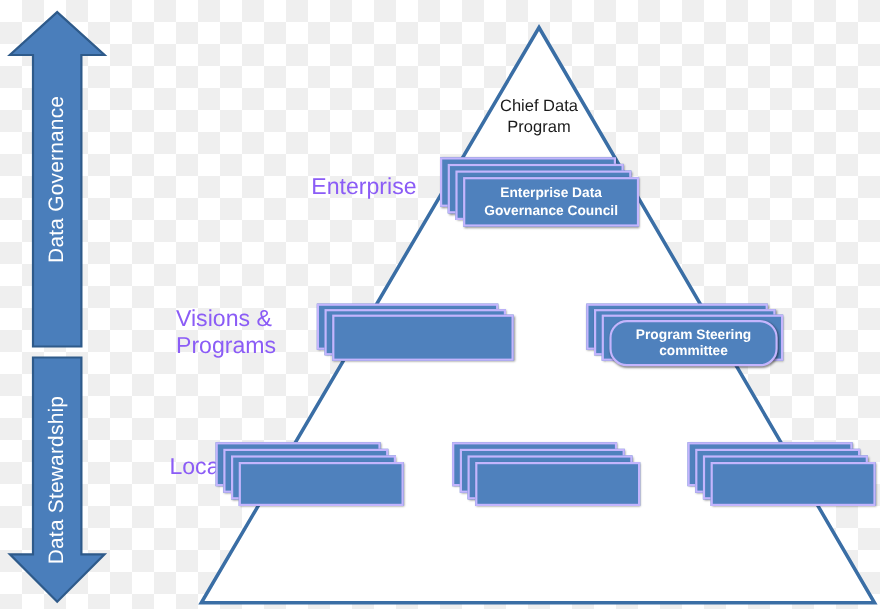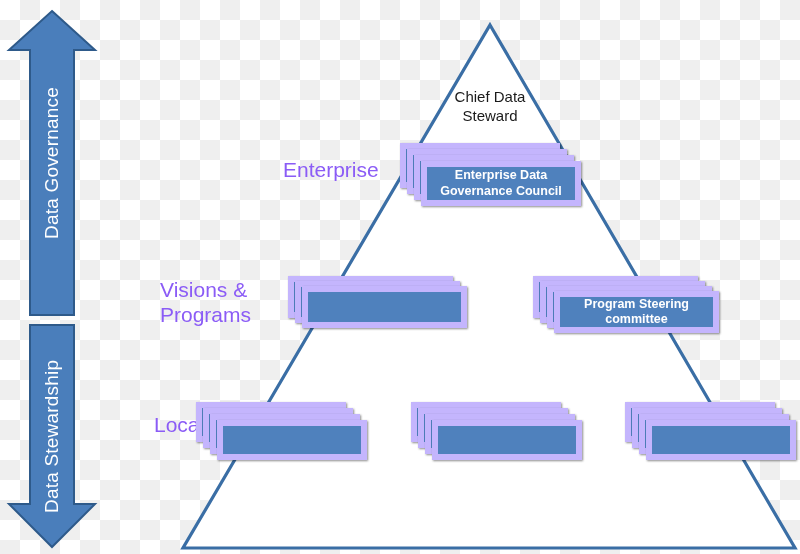--- a/index.html
+++ b/index.html
@@ -103,21 +103,21 @@
   }
 
   
   .card-stack {
     position: absolute;
   }
   .card {
     position: absolute;
     box-sizing: border-box;
     background: #4f81bd;
-    border: 6px solid #c4b5fd;
+    border: 2px solid #c4b5fd;
     box-shadow: 1px 1px 2px rgba(0,0,0,0.45);
   }
   .card-front {
     display: flex;
     align-items: center;
     justify-content: center;
     text-align: center;
     color: #ffffff;
     font-weight: bold;
     font-size: 12.5px;
@@ -148,41 +148,41 @@
     </svg>
     <div class="arrow-label">Data Stewardship</div>
   </div>
 
   <div class="tier-label" id="tier-label-enterprise">Enterprise</div>
   <div class="tier-label" id="tier-label-visions">Visions &amp;
 Programs</div>
   <div class="tier-label" id="tier-label-local">Local</div>
 
   <div class="steward-caption" id="caption-chief">Chief Data
-Steward</div>
+Program</div>
 
   <div class="card-stack" style="left:400px; top:143px; width:180px; height:68px;">
     <div class="card" style="left:0px;  top:0px;  width:160px; height:45px;"></div>
     <div class="card" style="left:7px;  top:6px;  width:160px; height:45px;"></div>
     <div class="card" style="left:14px; top:12px; width:160px; height:45px;"></div>
     <div class="card card-front" style="left:21px; top:18px; width:160px; height:45px;">Enterprise Data
 Governance Council</div>
   </div>
 
   <div class="card-stack" style="left:288px; top:276px; width:190px; height:64px;">
     <div class="card" style="left:0px;  top:0px;  width:165px; height:42px;"></div>
     <div class="card" style="left:7px;  top:5px;  width:165px; height:42px;"></div>
     <div class="card" style="left:14px; top:10px; width:165px; height:42px;"></div>
   </div>
 
   <div class="card-stack" style="left:533px; top:276px; width:190px; height:64px;">
     <div class="card" style="left:0px;  top:0px;  width:165px; height:42px;"></div>
     <div class="card" style="left:7px;  top:5px;  width:165px; height:42px;"></div>
     <div class="card" style="left:14px; top:10px; width:165px; height:42px;"></div>
-    <div class="card card-front" style="left:21px; top:15px; width:165px; height:42px;">Program Steering
+    <div class="card card-front" style="left:21px; top:15px; width:153px; height:42px;border-radius:16px;">Program Steering
 committee</div>
   </div>
 
   <div class="card-stack" style="left:196px; top:402px; width:190px; height:68px;">
     <div class="card" style="left:0px;  top:0px;  width:150px; height:40px;"></div>
     <div class="card" style="left:7px;  top:6px;  width:150px; height:40px;"></div>
     <div class="card" style="left:14px; top:12px; width:150px; height:40px;"></div>
     <div class="card card-front" style="left:21px; top:18px; width:150px; height:40px;"></div>
   </div>
 

